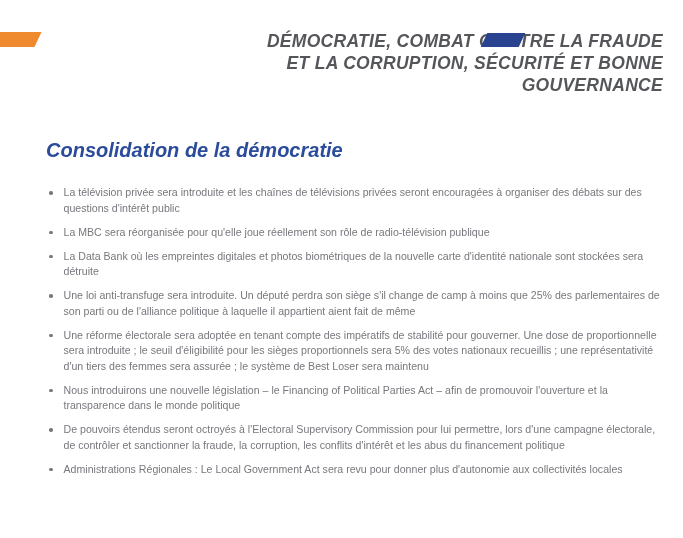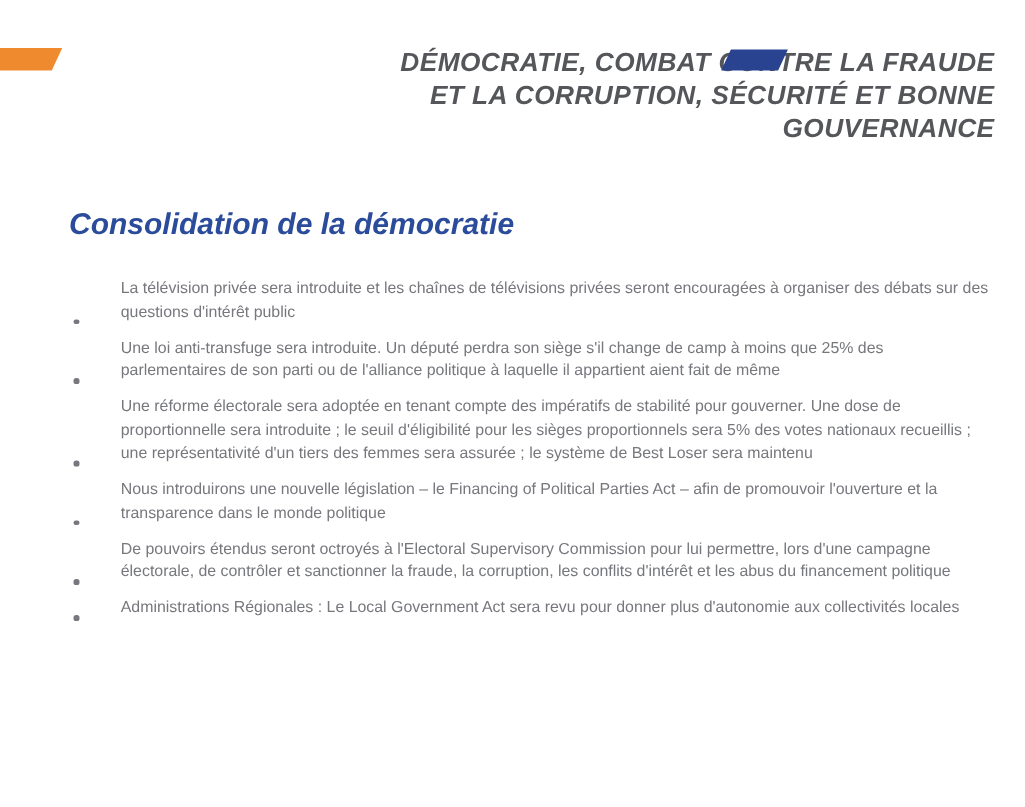--- a/index.html
+++ b/index.html
@@ -53,22 +53,22 @@
     font-style: italic;
     color: #2B4C9B;
   }
   .bullet-list {
     list-style: none;
     margin-top: 25px;
     padding-left: 49px;
   }
   .bullet-item {
     display: flex;
-    align-items: flex-end;
-    gap: 28px;
+    align-items: flex-start;
+    gap: 11px;
     width: 612px;
     margin-bottom: 8.5px;
     color: #77787D;
     font-size: 10.6px;
     line-height: 15.5px;
   }
   .bullet-dot {
     flex-shrink: 0;
     width: 3.5px;
     height: 3.5px;
@@ -95,20 +95,28 @@
 
   <h2 class="section-heading">Consolidation de la démocratie</h2>
 
   <ul class="bullet-list">
     <li class="bullet-item">
       <span class="bullet-dot"></span>
       <span class="bullet-text">La télévision privée sera introduite et les chaînes de télévisions privées seront encouragées à organiser des débats sur des questions d'intérêt public</span>
     </li>
     <li class="bullet-item">
       <span class="bullet-dot"></span>
+      <span class="bullet-text">La MBC sera réorganisée pour qu'elle joue réellement son rôle de radio-télévision publique</span>
+    </li>
+    <li class="bullet-item">
+      <span class="bullet-dot"></span>
+      <span class="bullet-text">La Data Bank où les empreintes digitales et photos biométriques de la nouvelle carte d'identité nationale sont stockées sera détruite</span>
+    </li>
+    <li class="bullet-item">
+      <span class="bullet-dot"></span>
       <span class="bullet-text">Une loi anti-transfuge sera introduite. Un député perdra son siège s'il change de camp à moins que 25% des parlementaires de son parti ou de l'alliance politique à laquelle il appartient aient fait de même</span>
     </li>
     <li class="bullet-item">
       <span class="bullet-dot"></span>
       <span class="bullet-text">Une réforme électorale sera adoptée en tenant compte des impératifs de stabilité pour gouverner. Une dose de proportionnelle sera introduite ; le seuil d'éligibilité pour les sièges proportionnels sera 5% des votes nationaux recueillis ; une représentativité d'un tiers des femmes sera assurée ; le système de Best Loser sera maintenu</span>
     </li>
     <li class="bullet-item">
       <span class="bullet-dot"></span>
       <span class="bullet-text">Nous introduirons une nouvelle législation – le Financing of Political Parties Act – afin de promouvoir l'ouverture et la transparence dans le monde politique</span>
     </li>

